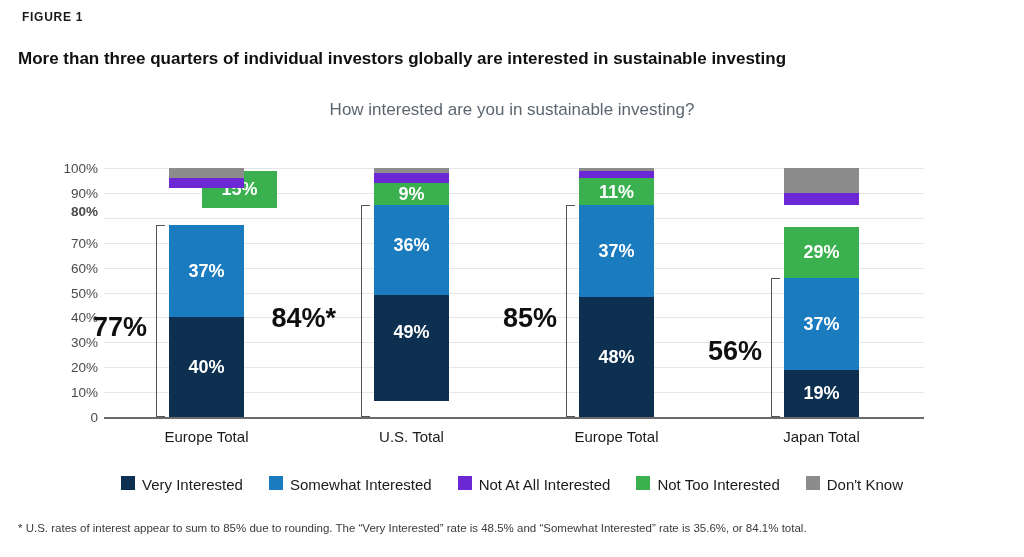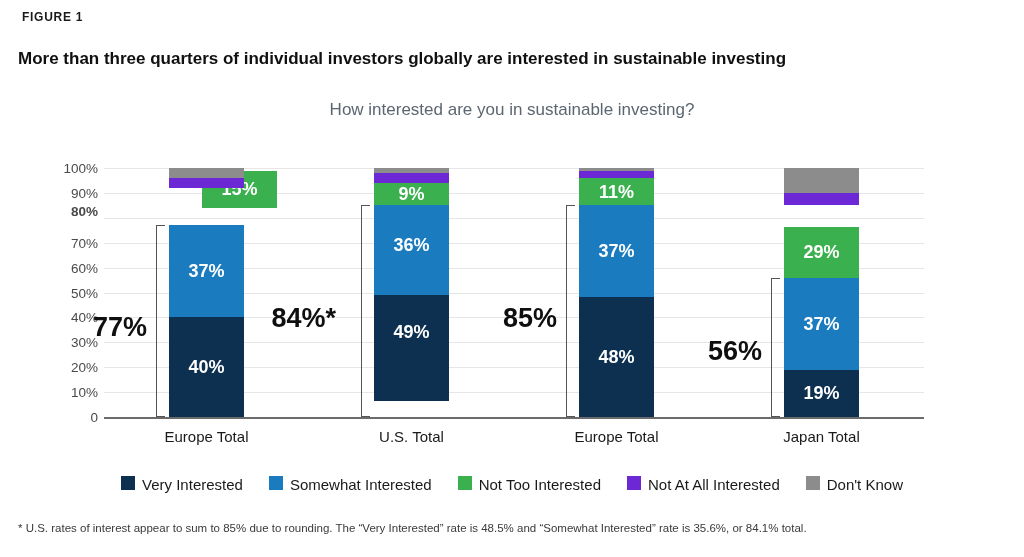--- a/index.html
+++ b/index.html
@@ -286,26 +286,26 @@
 <div id="legend">
     <div class="legend-item">
       <span class="legend-swatch" style="background: rgb(13, 48, 80);"></span>
       <span class="legend-text">Very Interested</span>
     </div>
     <div class="legend-item">
       <span class="legend-swatch" style="background: rgb(27, 123, 191);"></span>
       <span class="legend-text">Somewhat Interested</span>
     </div>
     <div class="legend-item">
+      <span class="legend-swatch" style="background: rgb(107, 40, 212);"></span>
+      <span class="legend-text">Not At All Interested</span>
+    </div>
+    <div class="legend-item">
       <span class="legend-swatch" style="background: rgb(59, 176, 79);"></span>
       <span class="legend-text">Not Too Interested</span>
     </div>
     <div class="legend-item">
-      <span class="legend-swatch" style="background: rgb(107, 40, 212);"></span>
-      <span class="legend-text">Not At All Interested</span>
-    </div>
-    <div class="legend-item">
       <span class="legend-swatch" style="background: rgb(140, 140, 140);"></span>
       <span class="legend-text">Don't Know</span>
     </div>
   </div>
 
 <div id="footnote">* U.S. rates of interest appear to sum to 85% due to rounding. The “Very Interested” rate is 48.5% and “Somewhat Interested” rate is 35.6%, or 84.1% total.</div>
 
 </body></html>

